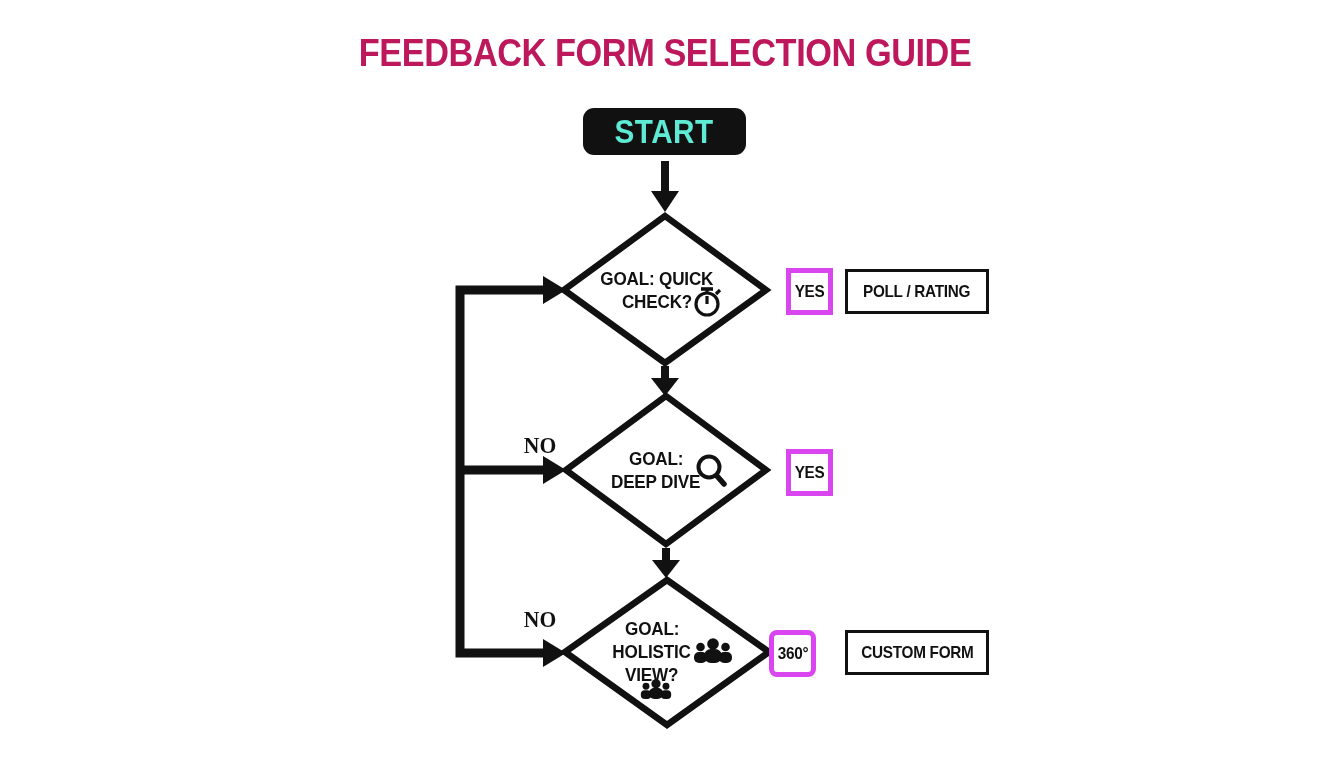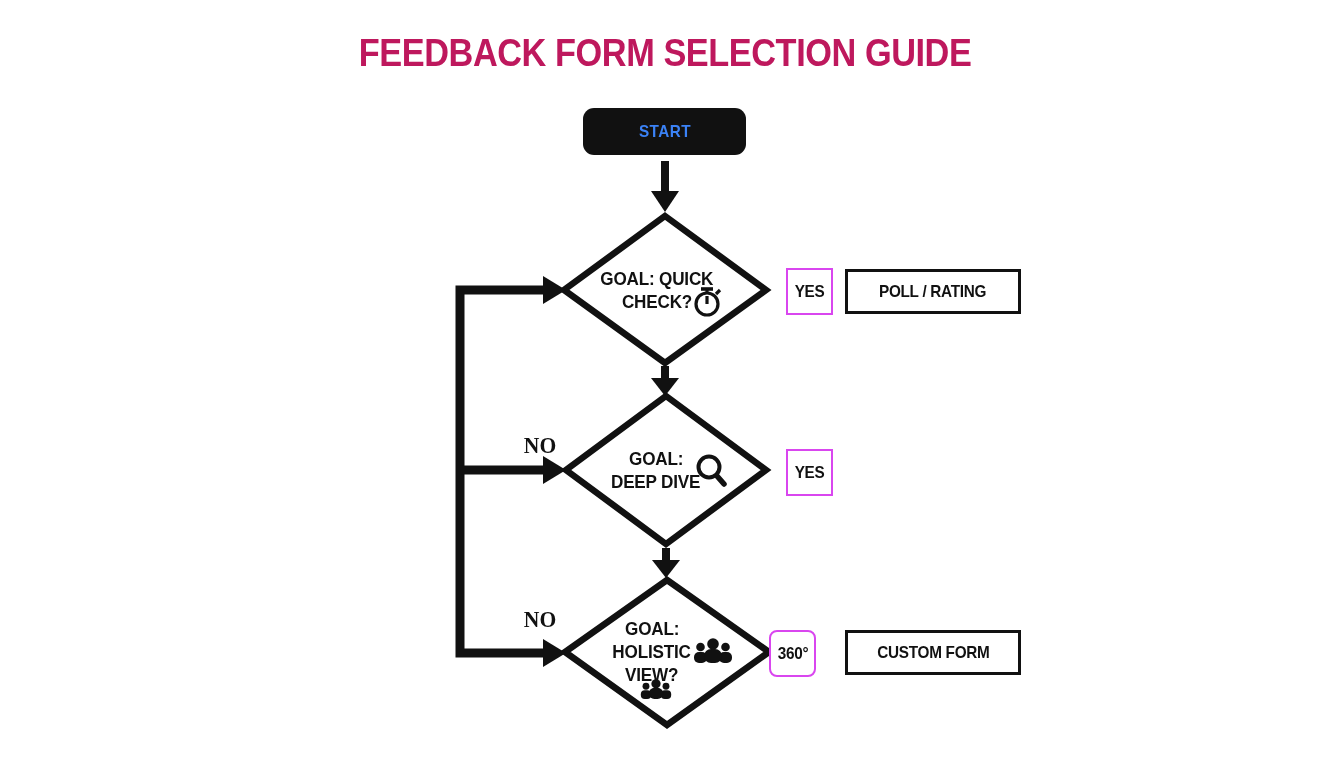--- a/index.html
+++ b/index.html
@@ -11,41 +11,41 @@
   svg.layer { left:0; top:0; }
   .cx { display:inline-block; transform:scaleX(.9); transform-origin:center; white-space:nowrap; }
   .cx88 { display:inline-block; transform:scaleX(.88); transform-origin:center; white-space:nowrap; }
 
   .title {
     top:31px; left:0; width:1330px; text-align:center;
     font-size:39px; font-weight:700; letter-spacing:-0.5px; color:#be185d;
   }
   .start-node {
     left:583px; top:108px; width:163px; height:47px; box-sizing:border-box;
-    background:#111; color:#3b82f6; border-radius:11px;
+    background:#111; color:#5eead4; border-radius:11px;
     display:flex; align-items:center; justify-content:center;
-    font-size:17px; font-weight:700; letter-spacing:0.5px;
+    font-size:33px; font-weight:700; letter-spacing:0.5px;
   }
   .qlabel {
     width:200px; display:flex; flex-direction:column; align-items:center;
     font-weight:700; font-size:19px; line-height:23px; letter-spacing:-0.2px;
     text-align:center;
     justify-content:center;
   }
   .q1 { left:557px; top:267px; }
   .q2 { left:556px; top:447px; }
   .q3 { left:552px; top:617px; }
 
   .ansbox {
-    width:47px; height:47px; box-sizing:border-box; border:2px solid #d946ef;
+    width:47px; height:47px; box-sizing:border-box; border:5px solid #d946ef;
     background:#fff; display:flex; align-items:center; justify-content:center;
     font-weight:700; font-size:17px; letter-spacing:-0.3px;
   }
   .resbox {
-    width:176px; height:45px; box-sizing:border-box; border:3px solid #111;
+    width:144px; height:45px; box-sizing:border-box; border:3px solid #111;
     background:#fff; display:flex; align-items:center; justify-content:center;
     font-weight:700; font-size:17px; letter-spacing:-0.3px;
   }
   .row1a { left:786px; top:268px; }
   .row1r { left:845px; top:269px; }
   .row2a { left:786px; top:449px; }
   .row2r { left:845px; top:449px; }
   .row3a { left:769px; top:630px;border-radius:8px; }
   .row3r { left:845px; top:630px; }
 

